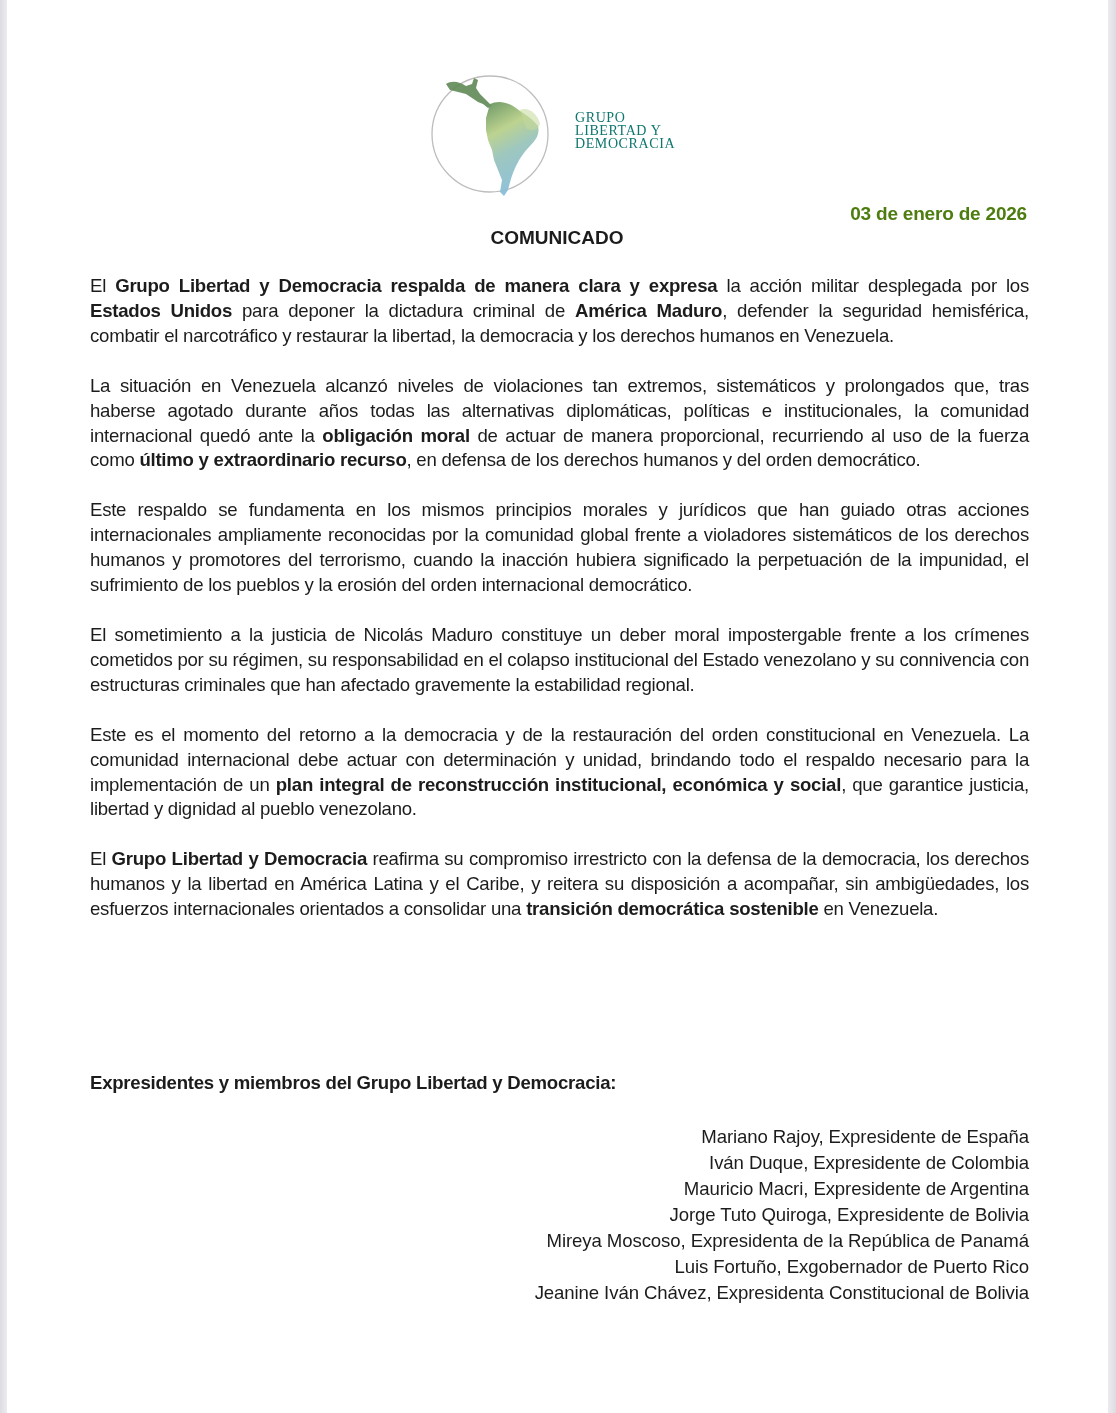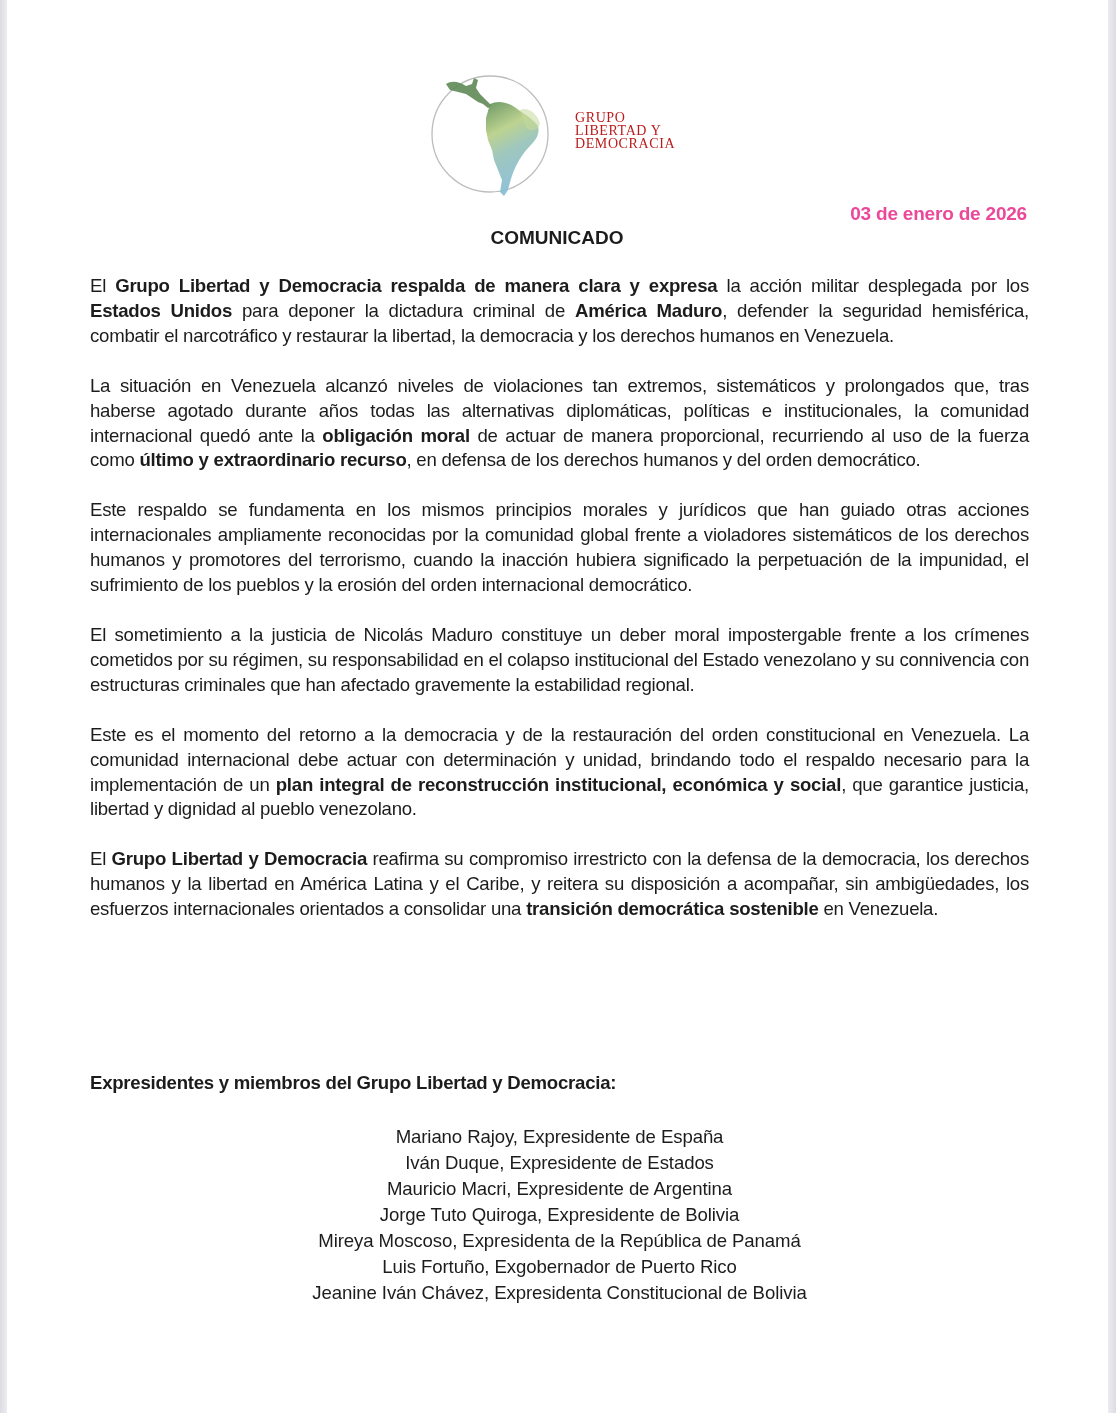--- a/index.html
+++ b/index.html
@@ -23,27 +23,27 @@
       position: absolute; right: 0; top: 0; width: 8px; height: 1413px;
       background: linear-gradient(to left, #dcdce2, #ececf0);
     }
     .logo {
       position: absolute; left: 428px; top: 74px; width: 270px; height: 125px;
     }
     .logo svg { position: absolute; left: 0; top: 0; }
     .logo-text {
       position: absolute; left: 147px; top: 37px;
       font-family: "Liberation Serif", serif;
-      font-size: 14px; line-height: 13px; color: #b91c1c;
+      font-size: 14px; line-height: 13px; color: #0f766e;
       letter-spacing: 0.6px;
     }
     .logo-text div { white-space: nowrap; }
     .date {
       position: absolute; right: 89px; top: 203px;
-      font-size: 19px; font-weight: bold; color: #ec4899;
+      font-size: 19px; font-weight: bold; color: #4d7c0f;
       letter-spacing: -0.2px;
     }
     .title {
       position: absolute; left: 0; width: 1116px; top: 227px;
       text-align: center; font-size: 19px; font-weight: bold;
       padding-right: 4px; box-sizing: border-box;
     }
     .title span { position: relative; left: 1px; }
     .content {
       position: absolute; left: 90px; top: 274px; width: 939px;
@@ -51,21 +51,21 @@
       letter-spacing: -0.25px; word-spacing: 0px;
     }
     .content p { margin: 0 0 25px 0; }
     .content b { font-weight: bold; }
     .signers-heading {
       position: absolute; left: 90px; top: 1072px;
       font-size: 18.6px; font-weight: bold; letter-spacing: -0.25px;
     }
     .signers {
       position: absolute; left: 90px; top: 1124px; width: 939px;
-      text-align: center; font-size: 18.6px; line-height: 26px;
+      text-align: right; font-size: 18.6px; line-height: 26px;
       letter-spacing: -0.1px;
     }
     .signers div { white-space: nowrap; }
   </style>
 </head>
 <body>
 
 <div class="edge-left"></div>
 <div class="edge-right"></div>
 
@@ -100,19 +100,19 @@
   <p><span>Este respaldo se fundamenta en los mismos principios morales y jurídicos que han guiado otras acciones internacionales ampliamente reconocidas por la comunidad global frente a violadores sistemáticos de los derechos humanos y promotores del terrorismo, cuando la inacción hubiera significado la perpetuación de la impunidad, el sufrimiento de los pueblos y la erosión del orden internacional democrático.</span></p>
   <p><span>El sometimiento a la justicia de Nicolás Maduro constituye un deber moral impostergable frente a los crímenes cometidos por su régimen, su responsabilidad en el colapso institucional del Estado venezolano y su connivencia con estructuras criminales que han afectado gravemente la estabilidad regional.</span></p>
   <p><span>Este es el momento del retorno a la democracia y de la restauración del orden constitucional en Venezuela. La comunidad internacional debe actuar con determinación y unidad, brindando todo el respaldo necesario para la implementación de un </span><b>plan integral de reconstrucción institucional, económica y social</b><span>, que garantice justicia, libertad y dignidad al pueblo venezolano.</span></p>
   <p><span>El </span><b>Grupo Libertad y Democracia</b><span> reafirma su compromiso irrestricto con la defensa de la democracia, los derechos humanos y la libertad en América Latina y el Caribe, y reitera su disposición a acompañar, sin ambigüedades, los esfuerzos internacionales orientados a consolidar una </span><b>transición democrática sostenible</b><span> en Venezuela.</span></p>
 </div>
 
 <div class="signers-heading">Expresidentes y miembros del Grupo Libertad y Democracia:</div>
 
 <div class="signers">
   <div>Mariano Rajoy, Expresidente de España</div>
-  <div>Iván Duque, Expresidente de Estados</div>
+  <div>Iván Duque, Expresidente de Colombia</div>
   <div>Mauricio Macri, Expresidente de Argentina</div>
   <div>Jorge Tuto Quiroga, Expresidente de Bolivia</div>
   <div>Mireya Moscoso, Expresidenta de la República de Panamá</div>
   <div>Luis Fortuño, Exgobernador de Puerto Rico</div>
   <div>Jeanine Iván Chávez, Expresidenta Constitucional de Bolivia</div>
 </div>
 
 </body></html>

